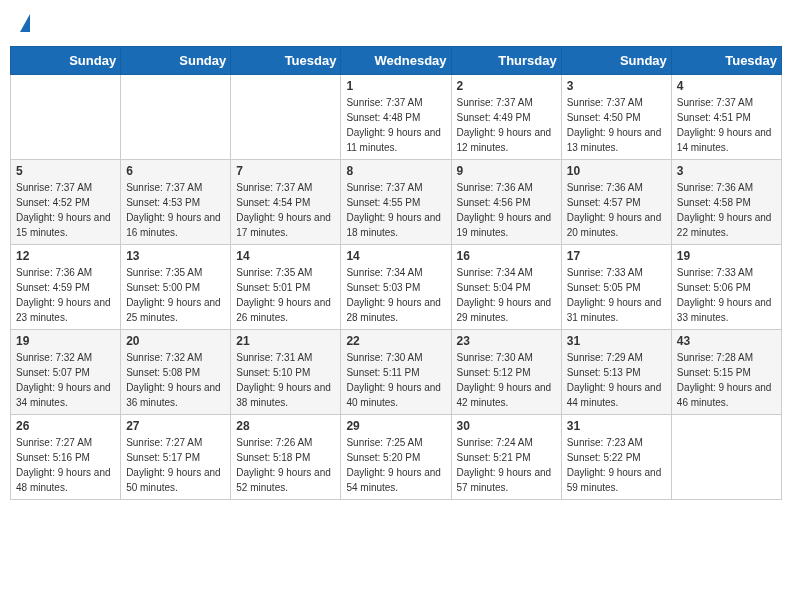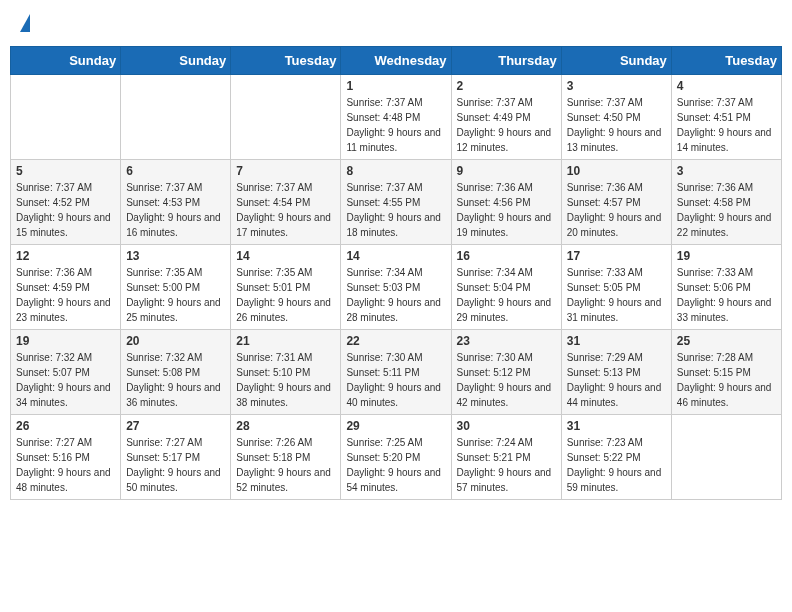--- a/index.html
+++ b/index.html
@@ -232,21 +232,21 @@
         </td>
         <td>
           <span class="day-number">23</span>
           <div class="day-info">Sunrise: 7:30 AM<br>Sunset: 5:12 PM<br>Daylight: 9 hours and 42 minutes.</div>
         </td>
         <td>
           <span class="day-number">31</span>
           <div class="day-info">Sunrise: 7:29 AM<br>Sunset: 5:13 PM<br>Daylight: 9 hours and 44 minutes.</div>
         </td>
         <td>
-          <span class="day-number">25</span>
+          <span class="day-number">43</span>
           <div class="day-info">Sunrise: 7:28 AM<br>Sunset: 5:15 PM<br>Daylight: 9 hours and 46 minutes.</div>
         </td>
       </tr>
       <tr>
         <td>
           <span class="day-number">26</span>
           <div class="day-info">Sunrise: 7:27 AM<br>Sunset: 5:16 PM<br>Daylight: 9 hours and 48 minutes.</div>
         </td>
         <td>
           <span class="day-number">27</span>

